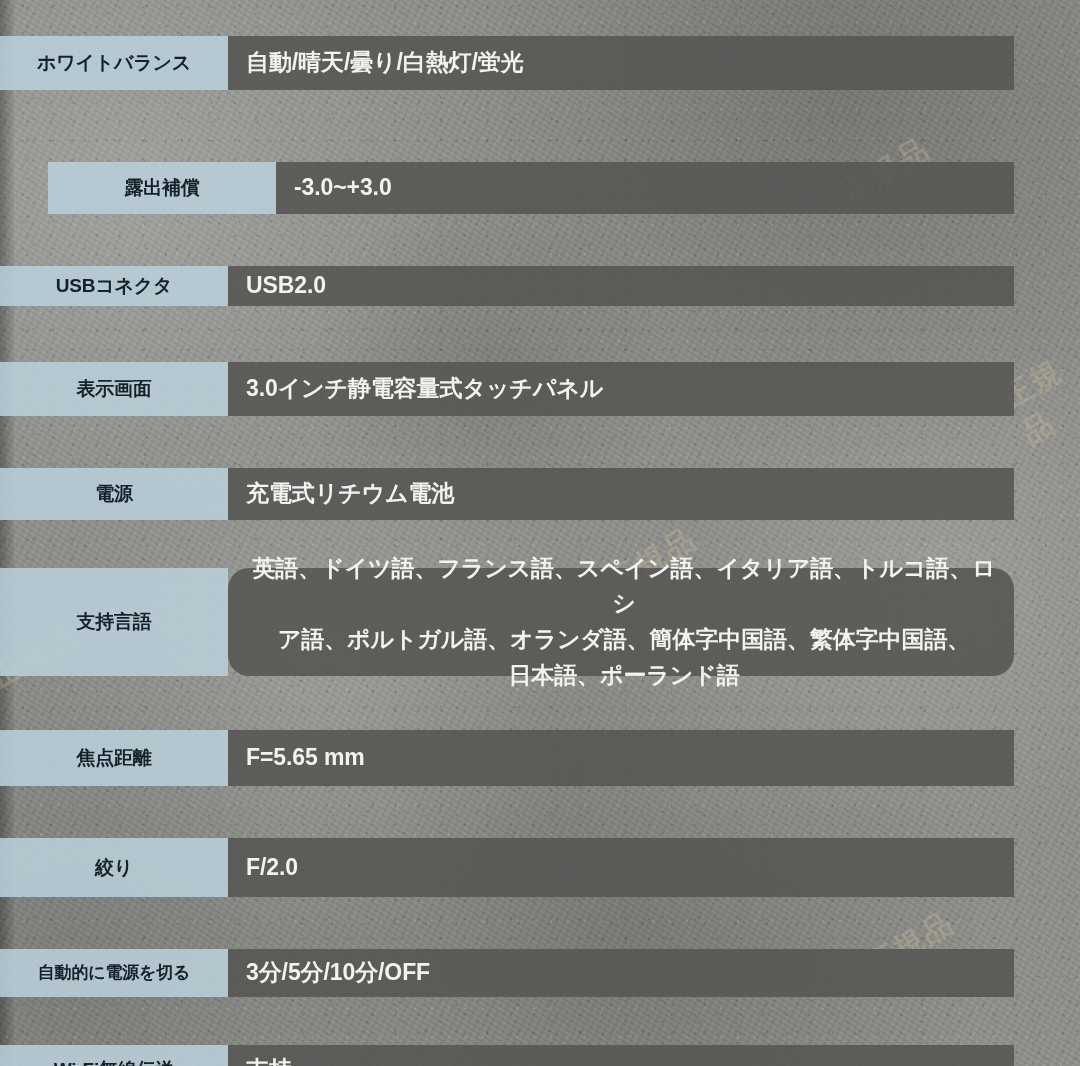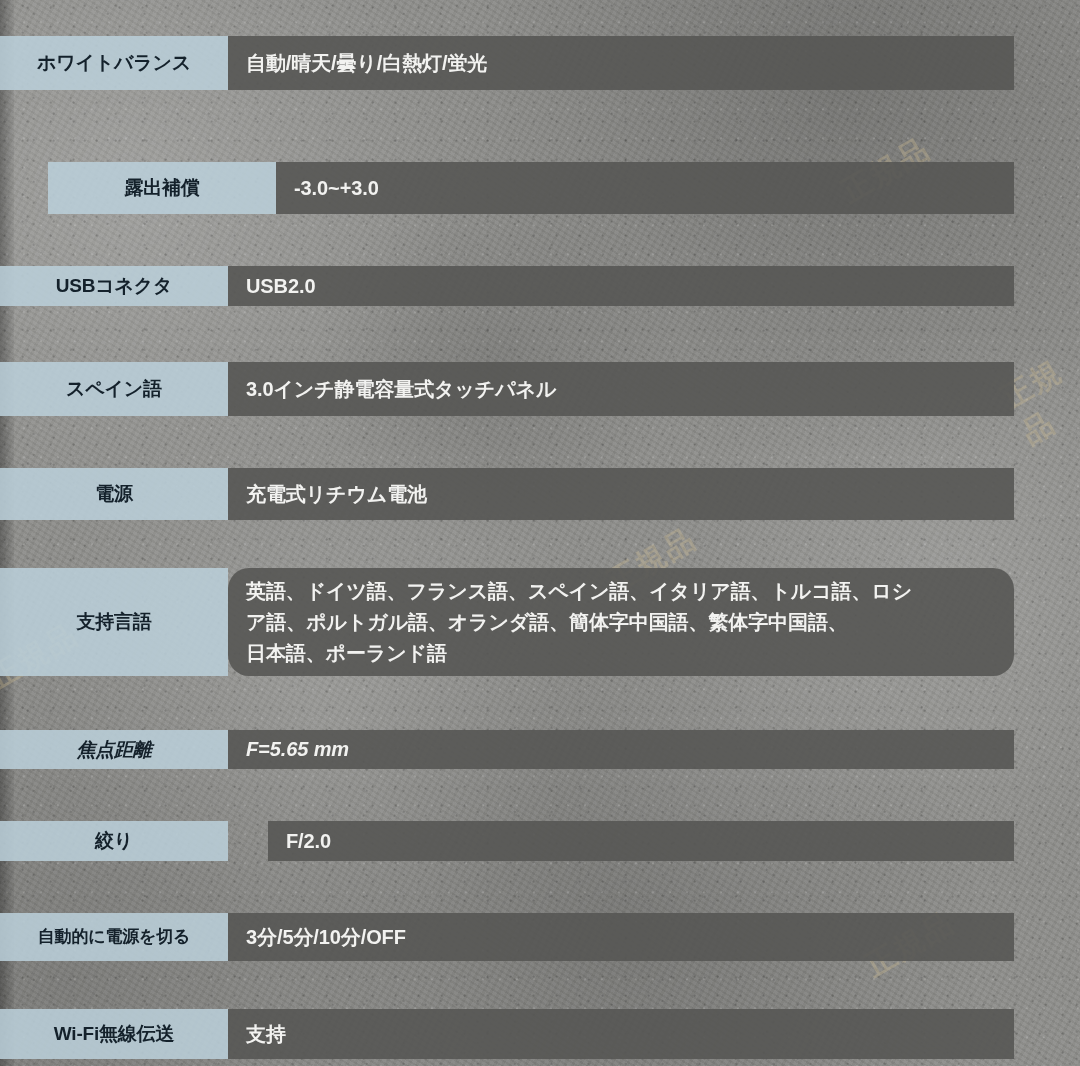--- a/index.html
+++ b/index.html
@@ -94,30 +94,31 @@
     letter-spacing: -0.2px;
   }
   .row-label.small {
     font-size: 17px;
   }
 
   .row-value {
     flex: 1 1 auto;
     background: rgba(86, 86, 84, 0.90);
     color: #f2f2f0;
-    font-size: 20px;
+    font-size: 23px;
     line-height: 1.45;
     font-weight: 600;
     display: flex;
     align-items: center;
     box-sizing: border-box;
     padding: 8px 12px 8px 18px;
     margin-right: 66px;
     letter-spacing: -0.1px;
     white-space: pre-line;
+    text-align: center;
   }
 
   .row-gap {
     width: 100%;
   }
 
   
   .watermark {
     position: absolute;
     color: rgba(214, 196, 150, 0.30);
@@ -162,46 +163,46 @@
     </div>
     <div class="row-gap" style="height:52px;"></div>
 
     <div class="spec-row" style="height:40px;">
       <div class="row-label">USBコネクタ</div>
       <div class="row-value">USB2.0</div>
     </div>
     <div class="row-gap" style="height:56px;"></div>
 
     <div class="spec-row" style="height:54px;">
-      <div class="row-label">スペイン語</div>
+      <div class="row-label">表示画面</div>
       <div class="row-value">3.0インチ静電容量式タッチパネル</div>
     </div>
     <div class="row-gap" style="height:52px;"></div>
 
     <div class="spec-row" style="height:52px;">
       <div class="row-label">電源</div>
       <div class="row-value">充電式リチウム電池</div>
     </div>
     <div class="row-gap" style="height:48px;"></div>
 
     <div class="spec-row" style="height:108px;">
       <div class="row-label">支持言語</div>
       <div class="row-value" style="align-items:center; line-height:1.55;border-radius:21px;">英語、ドイツ語、フランス語、スペイン語、イタリア語、トルコ語、ロシ
 ア語、ポルトガル語、オランダ語、簡体字中国語、繁体字中国語、
 日本語、ポーランド語</div>
     </div>
     <div class="row-gap" style="height:54px;"></div>
 
-    <div class="spec-row" style="height:39px;font-style:italic;">
+    <div class="spec-row" style="height:56px;">
       <div class="row-label">焦点距離</div>
       <div class="row-value">F=5.65 mm</div>
     </div>
     <div class="row-gap" style="height:52px;"></div>
 
-    <div class="spec-row" style="height:40px;gap:40px;">
+    <div class="spec-row" style="height:59px;">
       <div class="row-label">絞り</div>
       <div class="row-value">F/2.0</div>
     </div>
     <div class="row-gap" style="height:52px;"></div>
 
     <div class="spec-row" style="height:48px;">
       <div class="row-label small">自動的に電源を切る</div>
       <div class="row-value">3分/5分/10分/OFF</div>
     </div>
     <div class="row-gap" style="height:48px;"></div>

